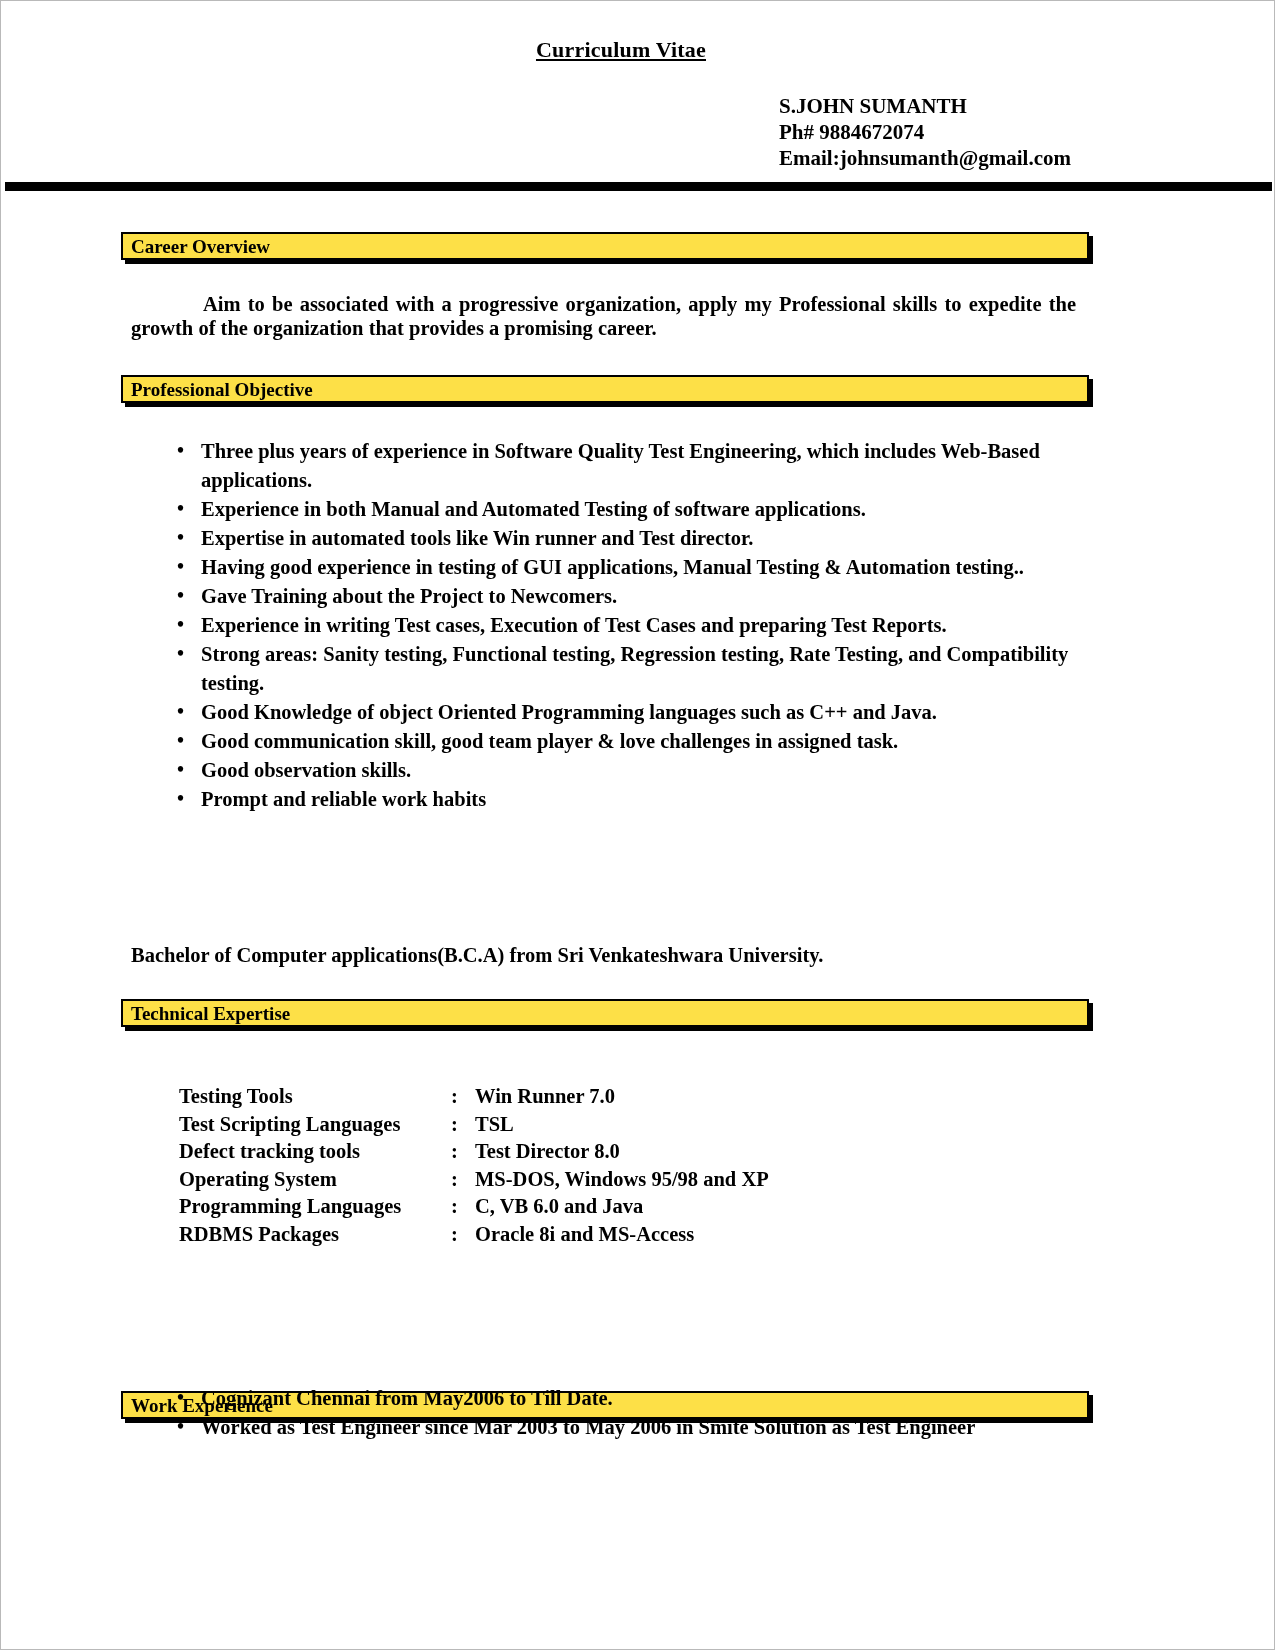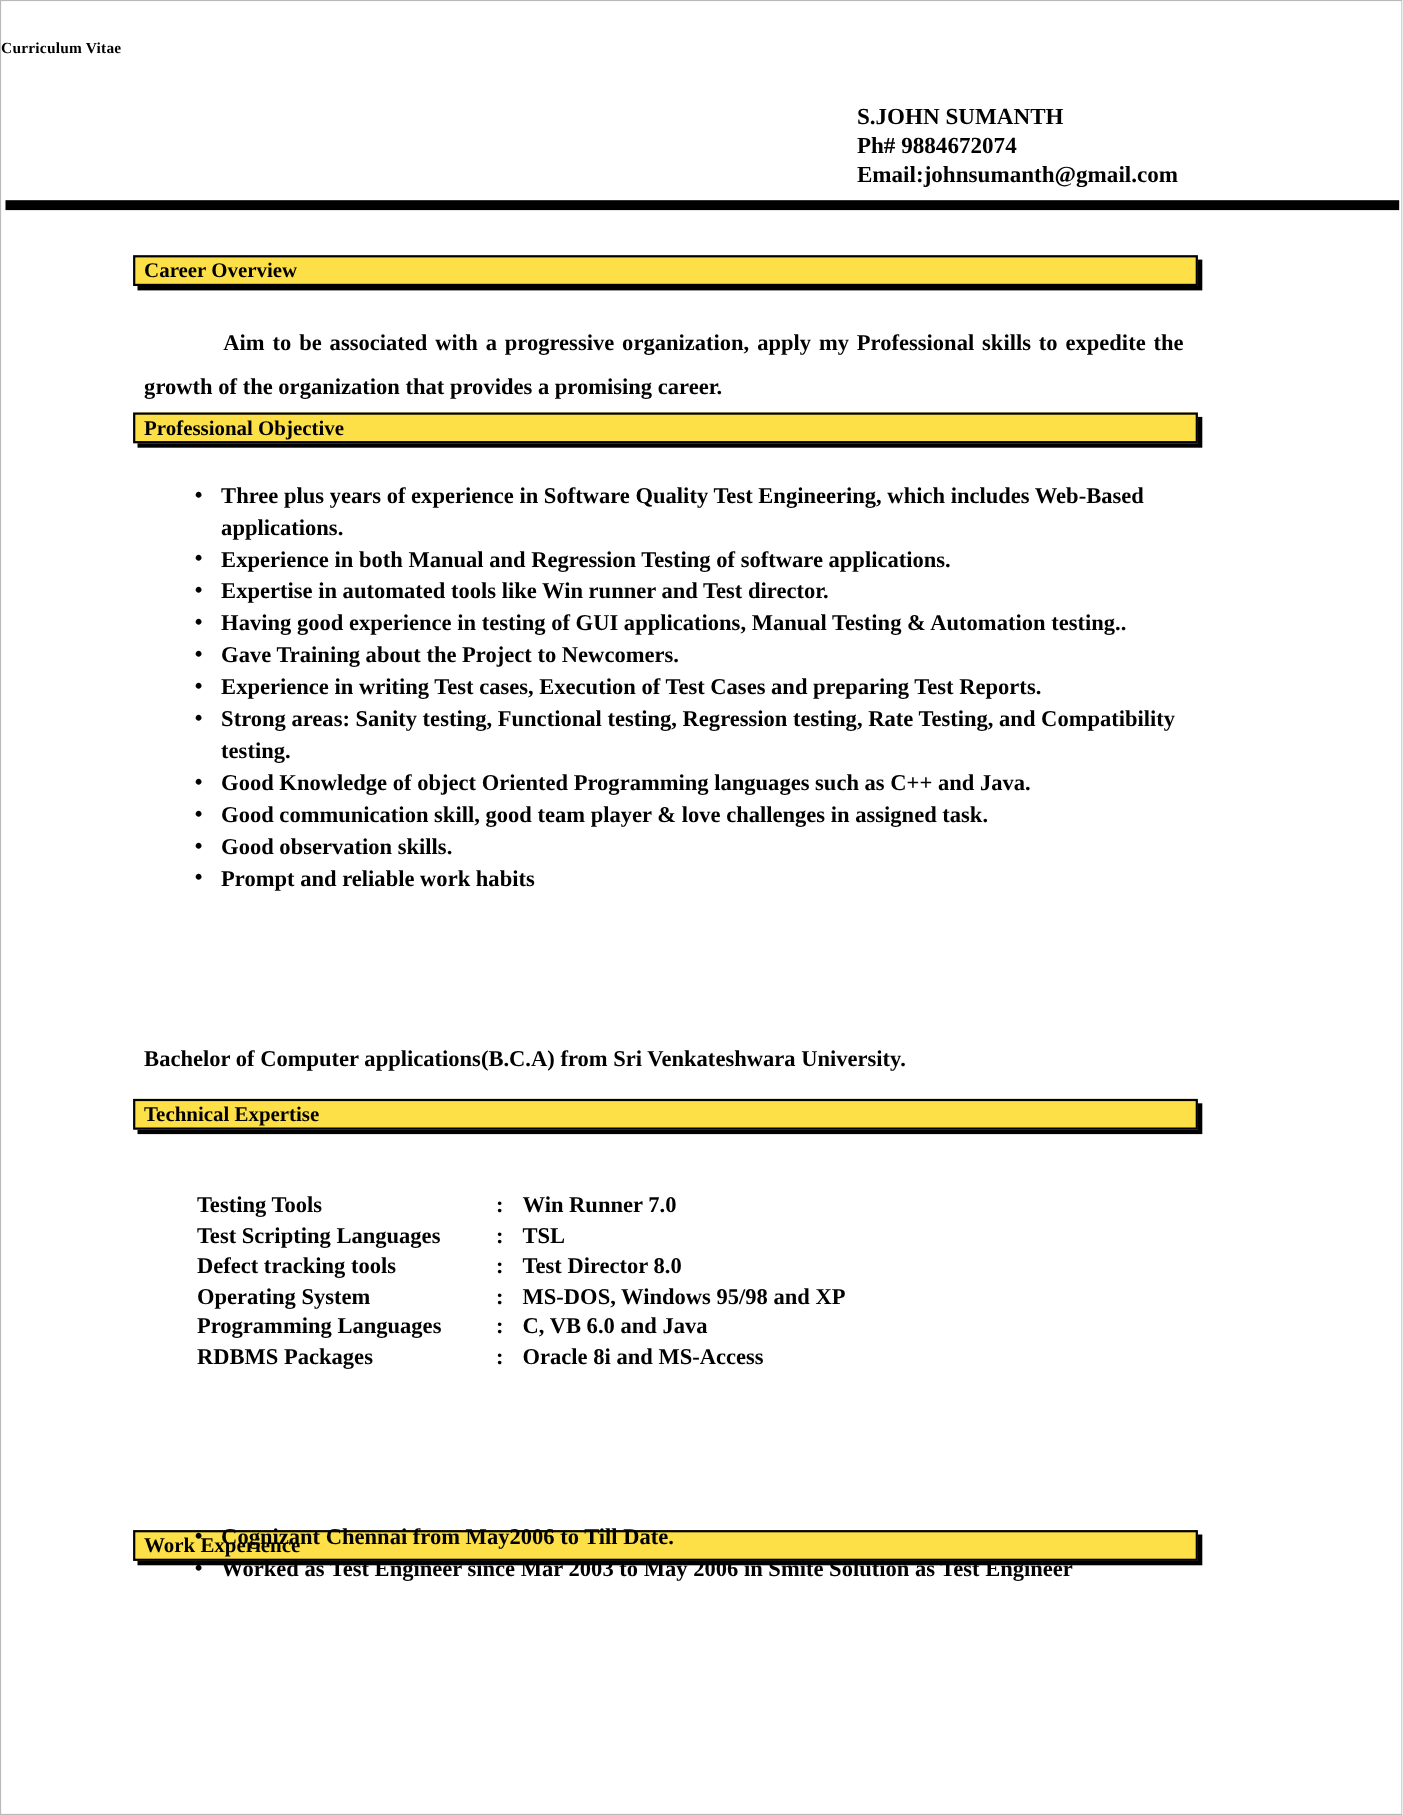--- a/index.html
+++ b/index.html
@@ -20,24 +20,25 @@
     border: 1px solid #b9b9b9;
     overflow: hidden;
   }
 
   
   .cv-title {
     position: absolute;
     top: 36px;
     left: 0;
     width: 1240px;
-    text-align: left;
-    font-size: 14px;
+    text-align: center;
+    font-size: 22px;
     font-weight: bold;
     letter-spacing: 0.2px;
+    text-decoration: underline;
   }
   .contact-block {
     position: absolute;
     top: 92px;
     left: 778px;
     font-size: 21px;
     font-weight: bold;
     line-height: 26px;
     white-space: nowrap;
   }
@@ -71,21 +72,21 @@
     font-weight: bold;
     line-height: 24px;
     white-space: nowrap;
   }
 
   
   .para {
     position: absolute;
     font-size: 20.5px;
     font-weight: bold;
-    line-height: 40px;
+    line-height: 24px;
   }
 
   
   ul.bullets {
     position: absolute;
     margin: 0;
     padding: 0;
     list-style: none;
   }
   ul.bullets li {
@@ -140,21 +141,21 @@
     <span class="section-label">Career Overview</span>
   </div>
   <div class="para" style="top:291px; left:130px; width:945px; text-indent:72px; text-align:justify;">Aim to be associated with a progressive organization, apply my Professional skills to expedite the growth of the organization that provides a promising career.</div>
 
   <div class="section-bar" style="top:374px;">
     <span class="section-label">Professional Objective</span>
   </div>
 
   <ul class="bullets" style="top:436px; left:172px; width:906px;">
     <li><span>Three plus years of experience in Software Quality Test Engineering, which includes Web-Based applications.</span></li>
-    <li><span>Experience in both Manual and Regression Testing of software applications.</span></li>
+    <li><span>Experience in both Manual and Automated Testing of software applications.</span></li>
     <li><span>Expertise in automated tools like Win runner and Test director.</span></li>
     <li><span>Having good experience in testing of GUI applications, Manual Testing &amp; Automation testing..</span></li>
     <li><span>Gave Training about the Project to Newcomers.</span></li>
     <li><span>Experience in writing Test cases, Execution of Test Cases and preparing Test Reports.</span></li>
     <li><span>Strong areas: Sanity testing, Functional testing, Regression testing, Rate Testing, and Compatibility testing.</span></li>
     <li><span>Good Knowledge of object Oriented Programming languages such as C++ and Java.</span></li>
     <li><span>Good communication skill, good team player &amp; love challenges in assigned task.</span></li>
     <li><span>Good observation skills.</span></li>
     <li><span>Prompt and reliable work habits</span></li>
   </ul>

